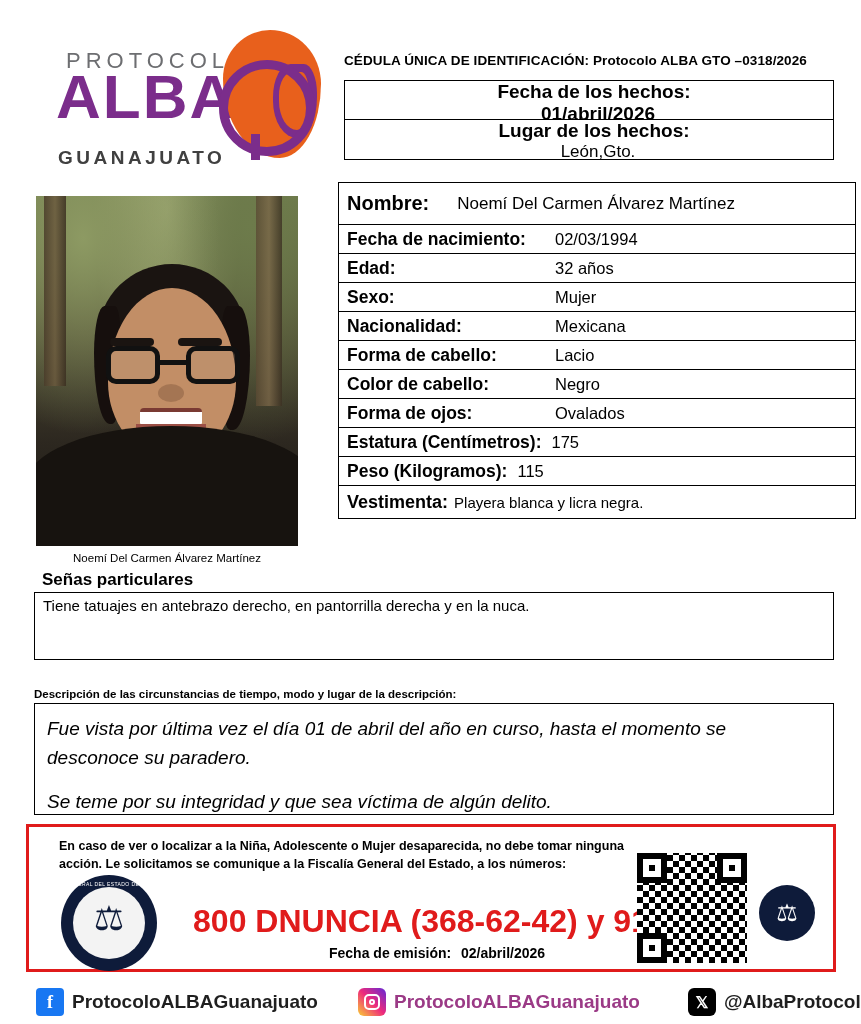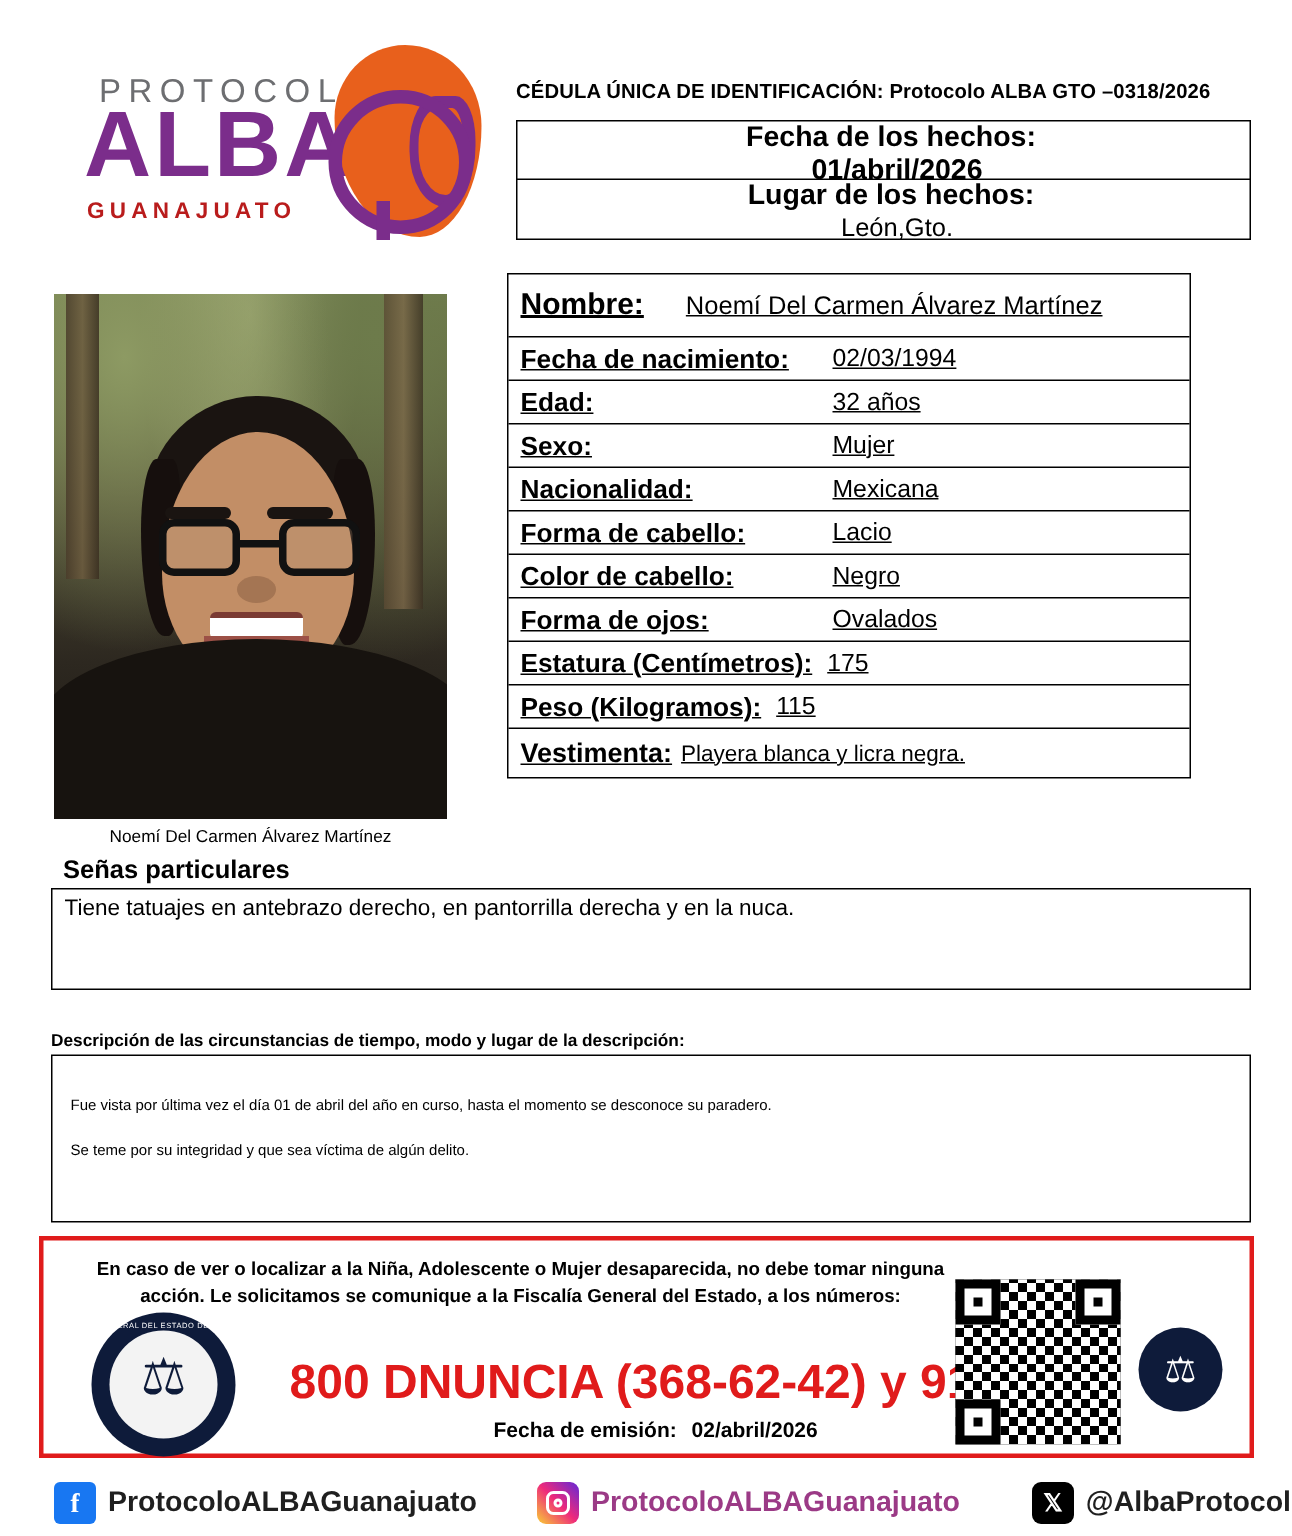--- a/index.html
+++ b/index.html
@@ -48,24 +48,24 @@
     top: 38px;
     font-size: 62px;
     font-weight: 700;
     letter-spacing: 2px;
     color: #7b2d8b;
     line-height: 1;
   }
   .logo-guanajuato {
     position: absolute;
     left: 30px;
-    top: 104px;
-    font-size: 15px;
+    top: 119px;
+    font-size: 19px;
     letter-spacing: 3.5px;
-    color: #b91c1c;
+    color: #404040;
     font-weight: 700;
   }
   .logo-mark {
     position: absolute;
     left: 185px;
     top: 2px;
     width: 112px;
     height: 130px;
   }
   .logo-mark .blob {
@@ -322,24 +322,23 @@
     font-size: 11.5px;
     padding-top: 6px;
     color: #000;
   }
 
   
   .info-table {
     position: absolute;
     left: 338px;
     top: 182px;
-    width: 456px;
+    width: 518px;
     border: 1px solid #000;
     box-sizing: border-box;
-    text-decoration: underline;
   }
   .info-row {
     display: flex;
     align-items: center;
     border-bottom: 1px solid #000;
     box-sizing: border-box;
     padding-left: 8px;
   }
   .info-row:last-child { border-bottom: none; }
   .info-row .k {
@@ -392,46 +391,47 @@
     font-weight: 700;
   }
   .desc-box {
     position: absolute;
     left: 34px;
     top: 703px;
     width: 800px;
     height: 112px;
     border: 1px solid #000;
     box-sizing: border-box;
-    padding: 26px 12px;
-    font-size: 10px;
+    padding: 10px 12px;
+    font-size: 19px;
     line-height: 1.55;
+    font-style: italic;
   }
   .desc-box p { margin: 0 0 14px 0; }
   .desc-box p:last-child { margin-bottom: 0; }
 
   
   .contact-box {
     position: absolute;
     left: 26px;
     top: 824px;
     width: 810px;
     height: 148px;
     border: 3px solid #e01b1b;
     box-sizing: border-box;
   }
   .contact-text {
     position: absolute;
-    left: 13px;
+    left: 30px;
     top: 10px;
     width: 610px;
     font-size: 12.5px;
     font-weight: 700;
     line-height: 1.45;
-    text-align: center;
+    text-align: left;
   }
   .seal {
     position: absolute;
     left: 32px;
     top: 48px;
     width: 96px;
     height: 96px;
   }
   .seal .outer {
     position: absolute;

